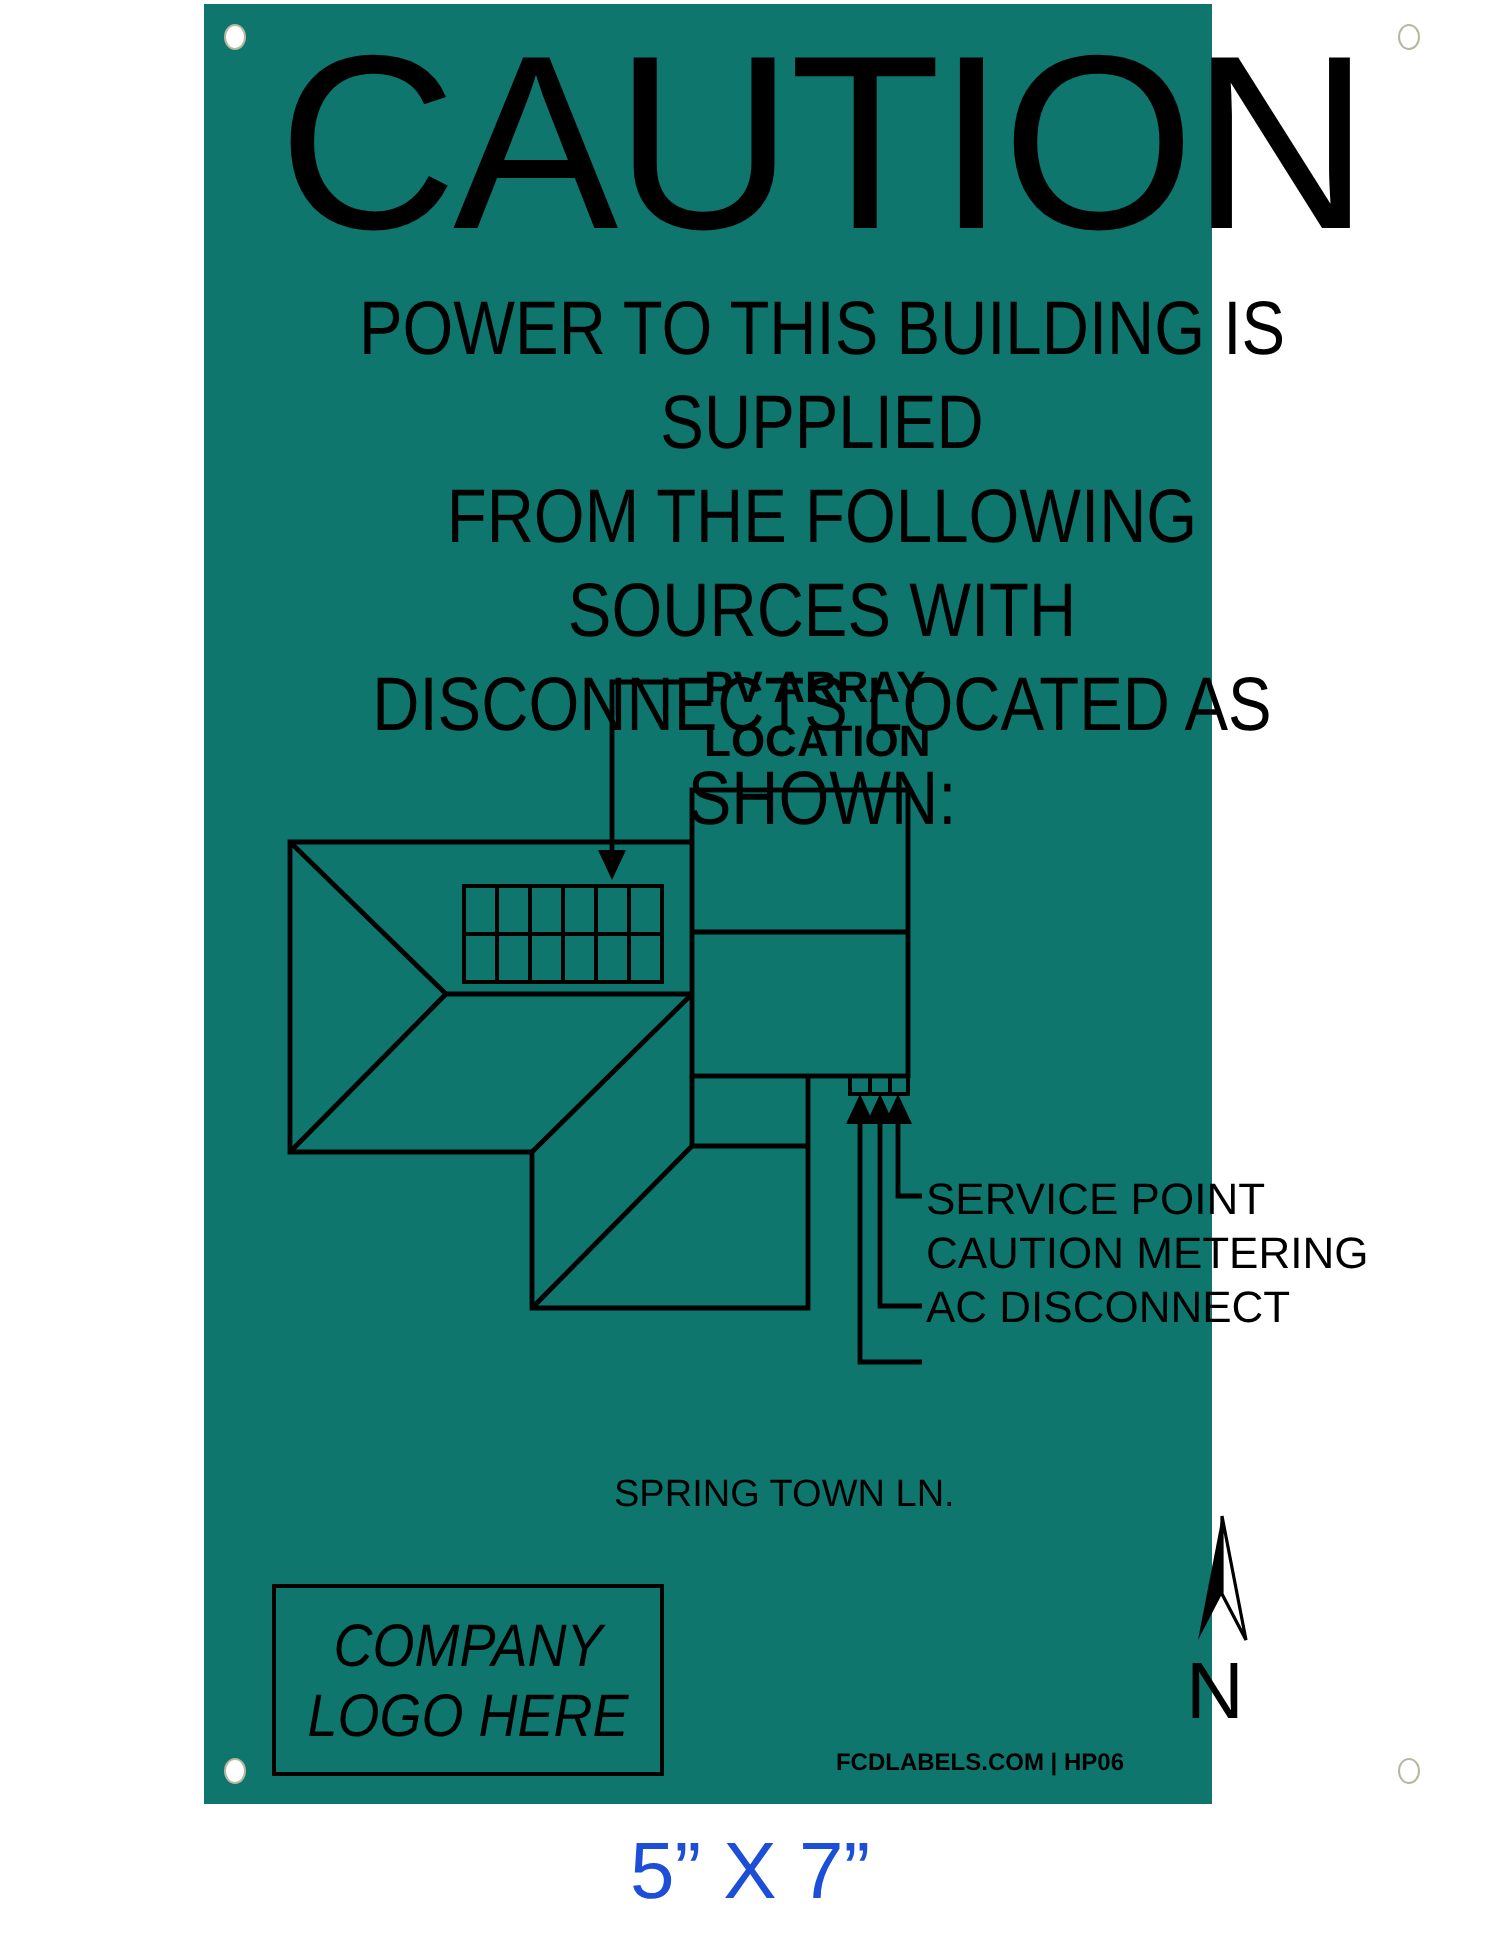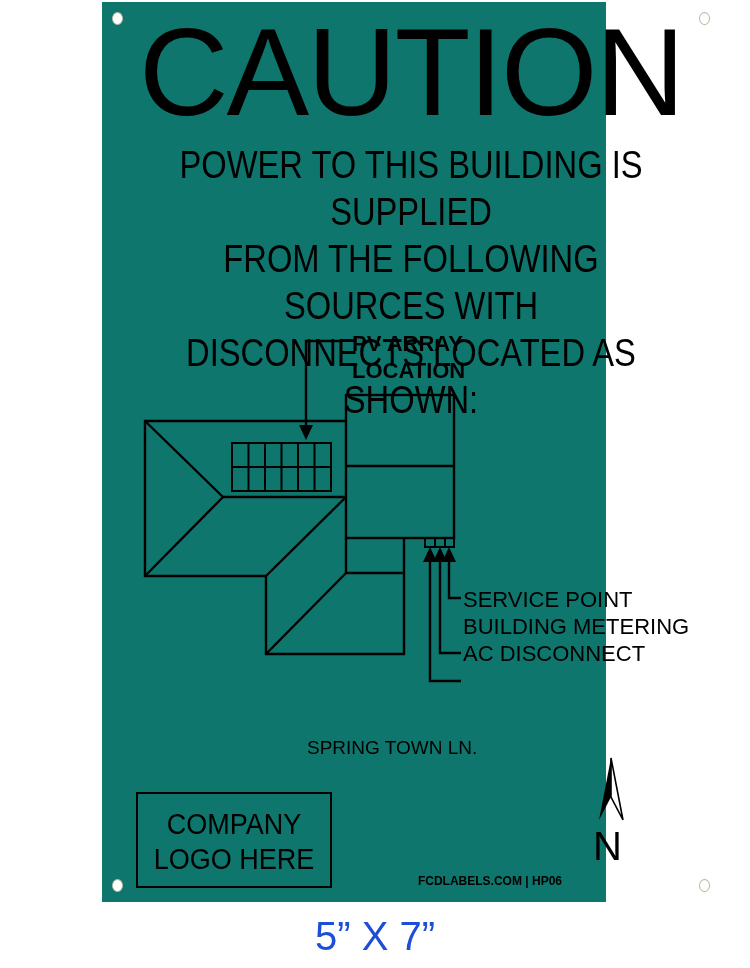--- a/index.html
+++ b/index.html
@@ -24,21 +24,21 @@
   .subtitle {
     position: absolute; left: 0; width: 618px; top: 140px; text-align: center;
     font-size: 38px; line-height: 47px; color: #000;
     transform: scaleX(0.86); transform-origin: center top;
   }
   svg.diagram { position: absolute; left: 0; top: 0; }
   .lbl { position: absolute; color: #000; font-size: 22px; line-height: 27px; white-space: nowrap; }
   .logo-box {
     position: absolute; left: 34px; top: 790px; width: 196px; height: 96px;
     border: 2px solid #000; box-sizing: border-box; text-align: center;
-    font-size: 30px; line-height: 35px; padding-top: 12px; color: #000;
+    font-size: 30px; line-height: 35px; padding-top: 12px; color: #000; font-style: italic;
   }
   .logo-box span { display: block; transform: scaleX(0.9); }
   .footer-code {
     position: absolute; right: 44px; top: 872px; font-size: 12px; font-weight: bold; color: #000;
   }
   .north-n {
     position: absolute; left: 491px; top: 824px; font-size: 40px; line-height: 40px; color: #000;
   }
   .size-label {
     position: absolute; left: 0; width: 750px; top: 912px; text-align: center;
@@ -120,21 +120,21 @@
     </g>
   </svg>
 
   <div class="lbl" style="left:250px; top:328px;font-weight:bold;">
     <div>PV ARRAY</div>
     <div>LOCATION</div>
   </div>
 
   <div class="lbl" style="left:361px; top:584px;">
     <div>SERVICE POINT</div>
-    <div>BUILDING METERING</div>
+    <div>CAUTION METERING</div>
     <div>AC DISCONNECT</div>
   </div>
 
   <div class="lbl" style="left:205px; top:732px; font-size:19px;">SPRING TOWN LN.</div>
 
   <div class="logo-box">
     <span>COMPANY</span>
     <span>LOGO HERE</span>
   </div>
 

